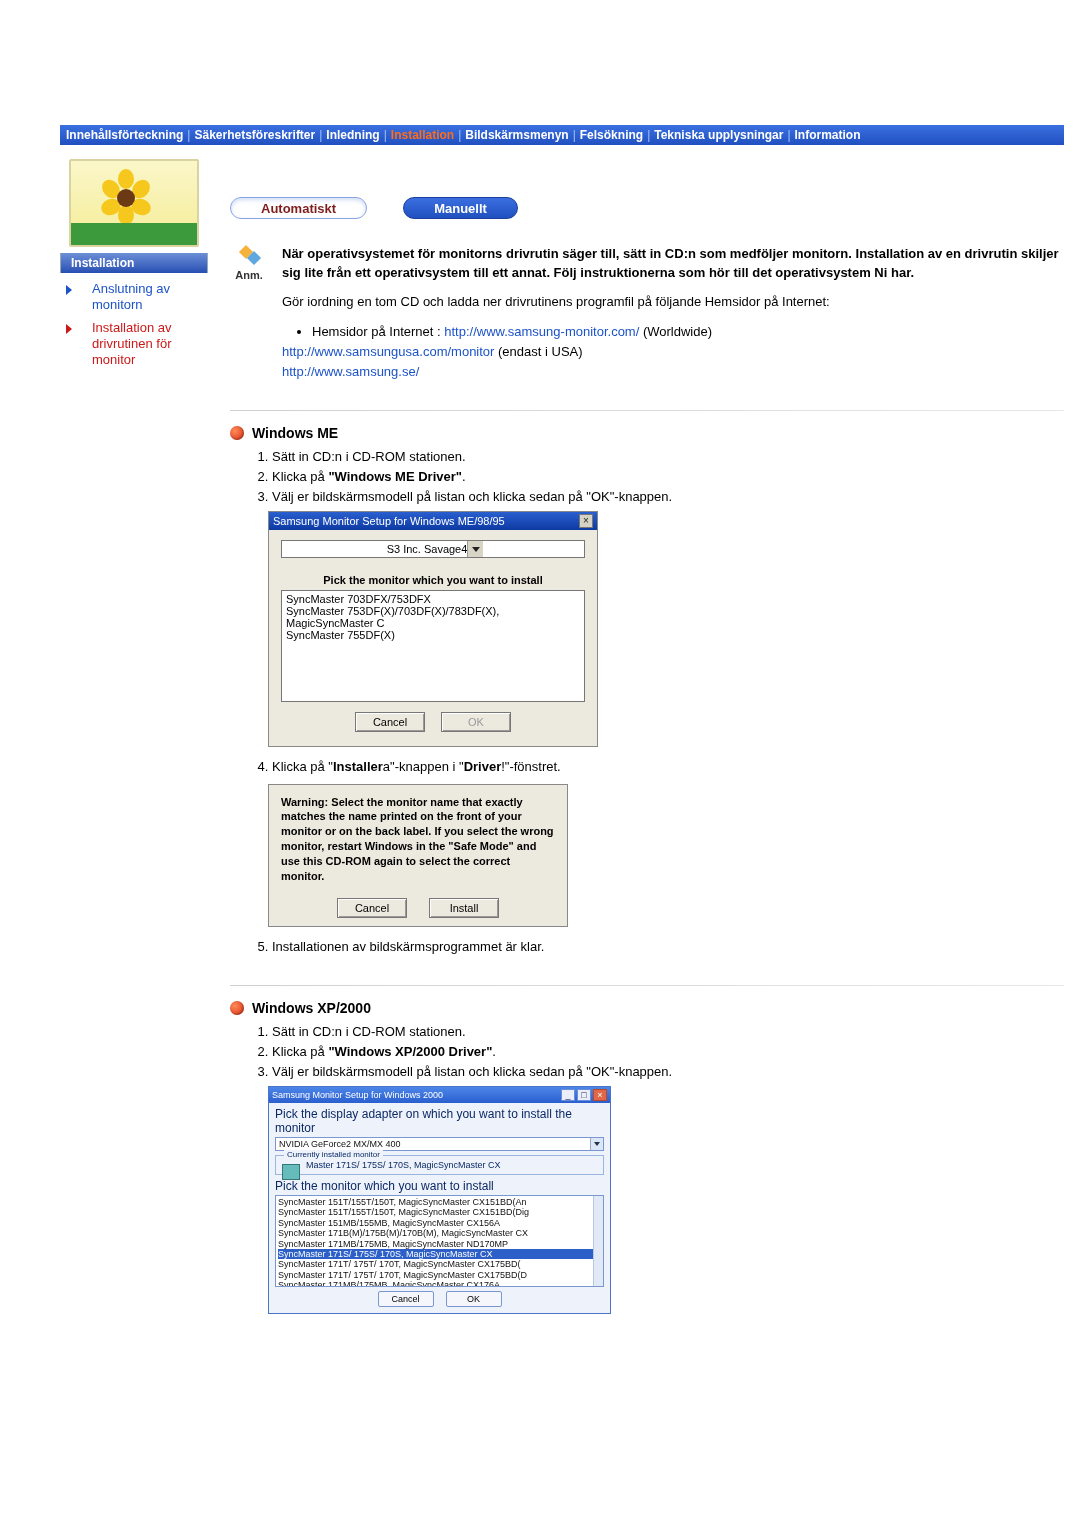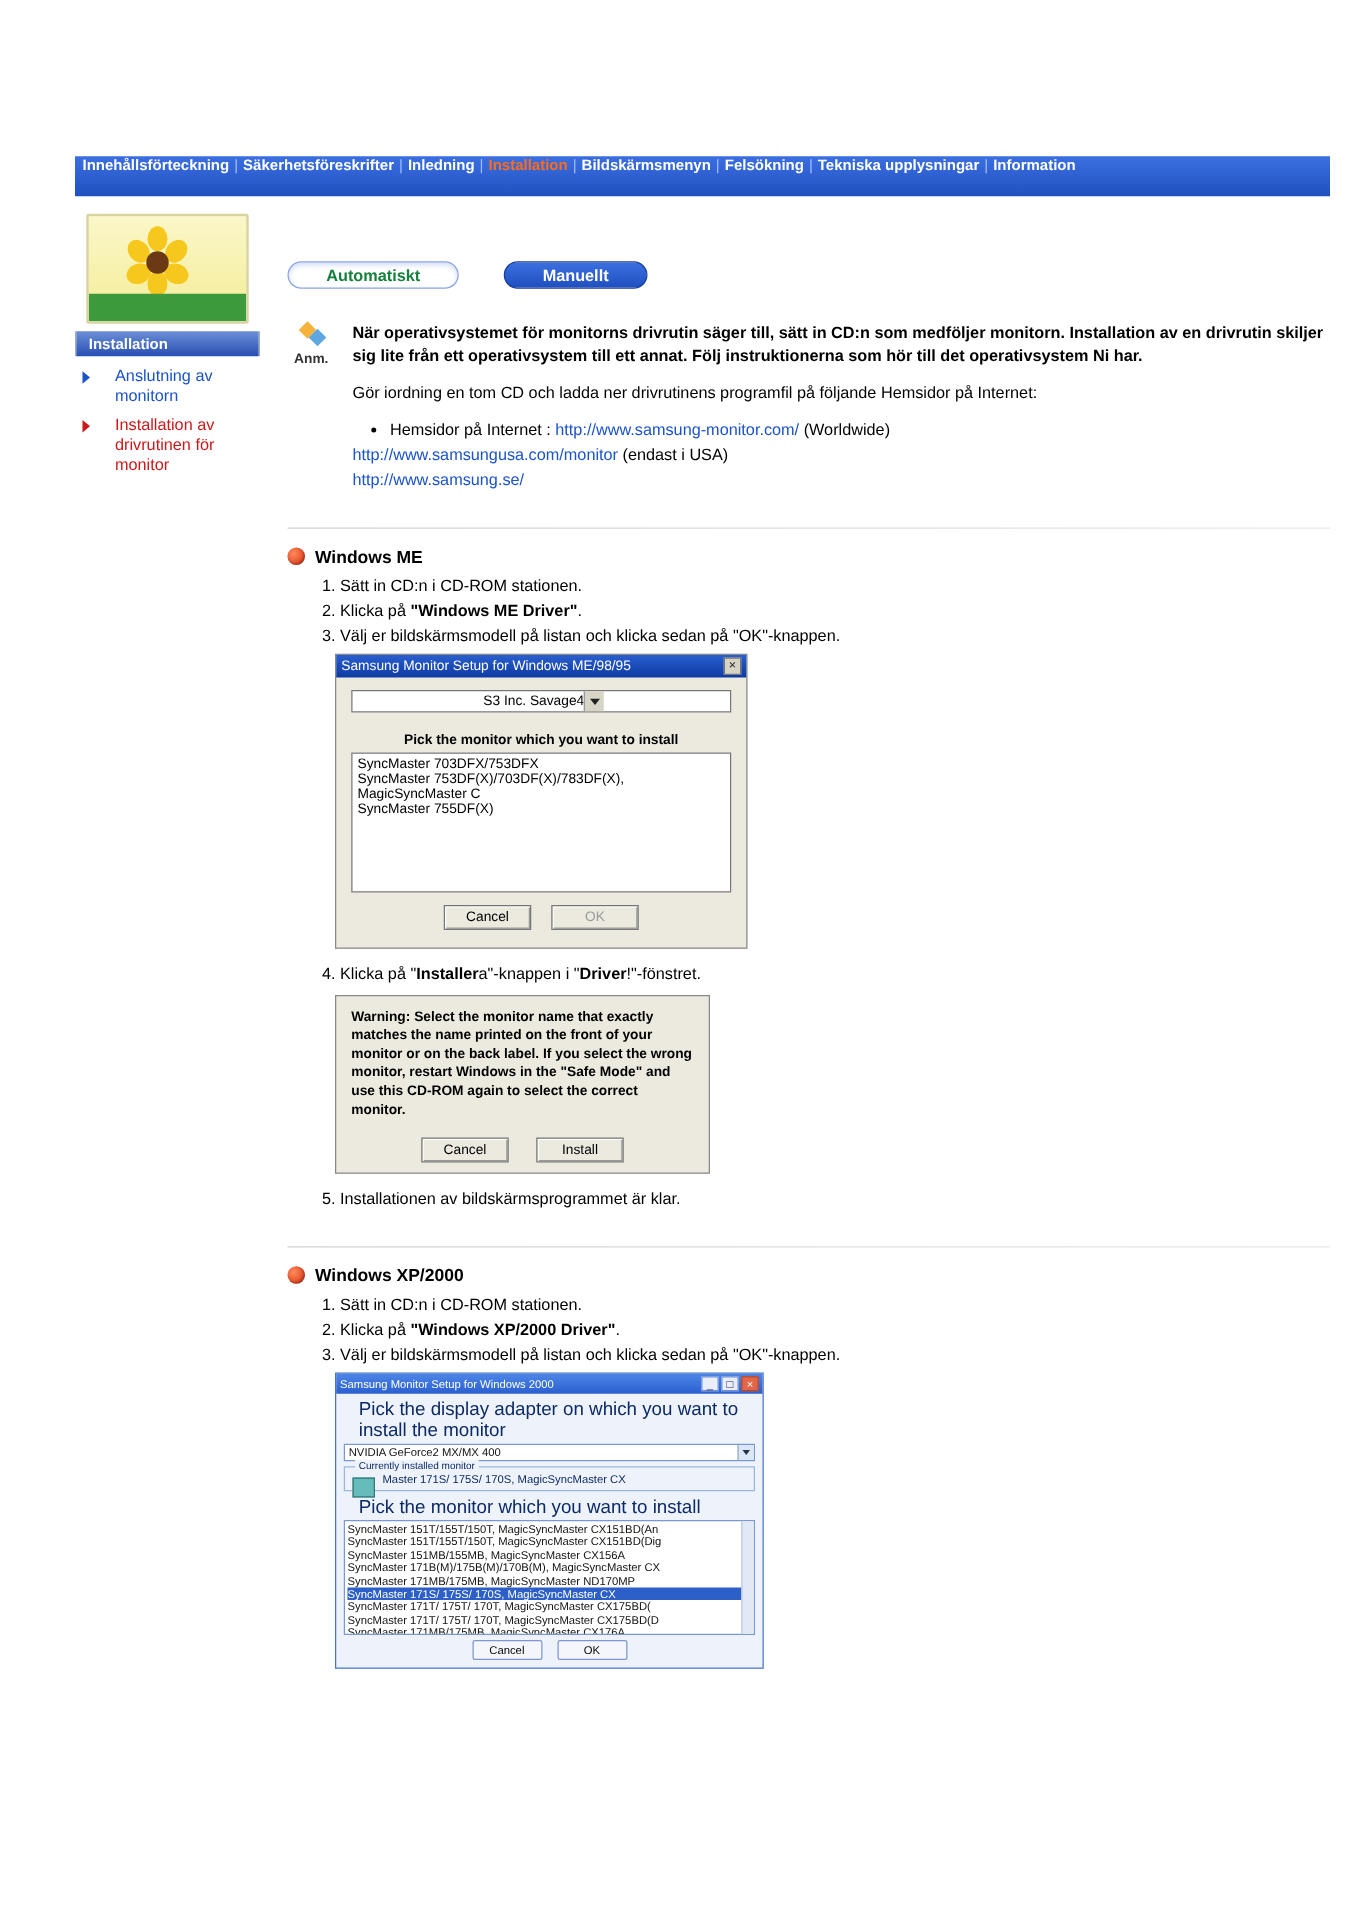--- a/index.html
+++ b/index.html
@@ -8,22 +8,22 @@
     font-family: Arial, Verdana, sans-serif;
     font-size: 13px;
     color: #000;
     width: 1080px;
   }
   .page {
     padding: 125px 0 60px 0;
   }
   .topnav {
     display: flex;
-    align-items: flex-start;
-    height: 32px;
+    align-items: center;
+    height: 20px;
     background: linear-gradient(#3b6fe0, #2050c0);
     color: #ffffff;
     font-size: 12px;
     font-weight: bold;
     padding: 0 6px;
     width: 1004px;
     margin-left: 60px;
   }
   .topnav .sep { color: #9ec0ff; padding: 0 4px; font-weight: normal; }
   .topnav a { color: #ffffff; text-decoration: none; cursor: pointer; }
@@ -72,21 +72,21 @@
   .main { flex: 1; min-width: 0; }
   .tabs-row { display:flex; align-items:center; gap:0; margin: 42px 0 26px 0; }
   .tab {
     height: 22px;
     display:flex; align-items:center; justify-content:center;
     font-weight:bold; font-size:13px;
     padding: 0 30px;
     border-radius: 11px;
   }
   .tab.inactive {
-    background:#fff; color:#15803d;
+    background:#fff; color:#7f1d1d;
     border:1px solid #8aa3e4;
     box-shadow: inset 0 2px 4px rgba(100,140,220,0.3);
   }
   .tab.active-tab {
     background: linear-gradient(#3b6fe0,#2050c0);
     color:#fff; border:1px solid #1a3e9c;
   }
   .tabs-row .tab + .tab { margin-left: 36px; }
   .note-row { display:flex; gap:14px; align-items:flex-start; margin-bottom:10px; }
   .note-icon {
@@ -152,21 +152,21 @@
   .dlg-xp {
     width:343px; margin:4px 0 10px 38px;
     border:1px solid #4b76c8; background:#eef3fb;
     font-family: Tahoma, Arial, sans-serif; font-size:9px;
   }
   .dlg-xp .titlebar { height:16px; background:linear-gradient(#4d86e8,#2a5fcf); color:#fff; display:flex; align-items:center; justify-content:space-between; padding:0 3px; font-size:9px; }
   .dlg-xp .titlebar .ctrls { display:flex; gap:2px; }
   .dlg-xp .titlebar .c { width:14px;height:12px;border:1px solid #285; background:#e9eef8; color:#224; font-size:9px; line-height:10px; text-align:center; border-color:#6a8edb;}
   .dlg-xp .titlebar .c.close { background:#e06848;color:#fff;border-color:#b84828;}
   .dlg-xp .body { padding:4px 6px 4px 6px; color:#0c2a66; }
-  .dlg-xp .lbl { font-size:15px; color:#0c2a66; margin-bottom:2px;margin-left:12px; }
+  .dlg-xp .lbl { font-size:12px; color:#0c2a66; margin-bottom:2px; }
   .dlg-xp .combo { border:1px solid #7a97cf; background:#fff; height:14px; display:flex; align-items:center; justify-content:space-between; padding-left:3px; margin-bottom:4px; color:#111; }
   .dlg-xp .combo .dd { width:13px;height:12px;background:#dbe6f7;border-left:1px solid #9ab;display:flex;align-items:center;justify-content:center;}
   .dlg-xp .combo .dd .car { width:0;height:0;border-left:3px solid transparent;border-right:3px solid transparent;border-top:4px solid #234; }
   .dlg-xp .group { border:1px solid #9ab6e0; padding:4px 6px 4px 30px; margin-bottom:4px; position:relative; }
   .dlg-xp .group .legend { position:absolute; top:-6px; left:8px; background:#eef3fb; padding:0 3px; font-size:8px; }
   .dlg-xp .mon-icon { width:18px;height:16px; position:absolute; left:6px; top:8px; background:#6bb; border:1px solid #377; }
   .dlg-xp .listbox { border:1px solid #7a97cf; background:#fff; height:92px; padding:1px 2px; line-height:1.15; overflow:hidden; position:relative; color:#111;}
   .dlg-xp .listbox .row.sel { background:#2c5fc7; color:#fff; }
   .dlg-xp .listbox .sb { position:absolute; right:0; top:0; bottom:0; width:10px; background:#e1e9f6; border-left:1px solid #b7c8e6; }
   .dlg-xp .btns { display:flex; justify-content:center; gap:12px; padding:4px 0 2px; }

